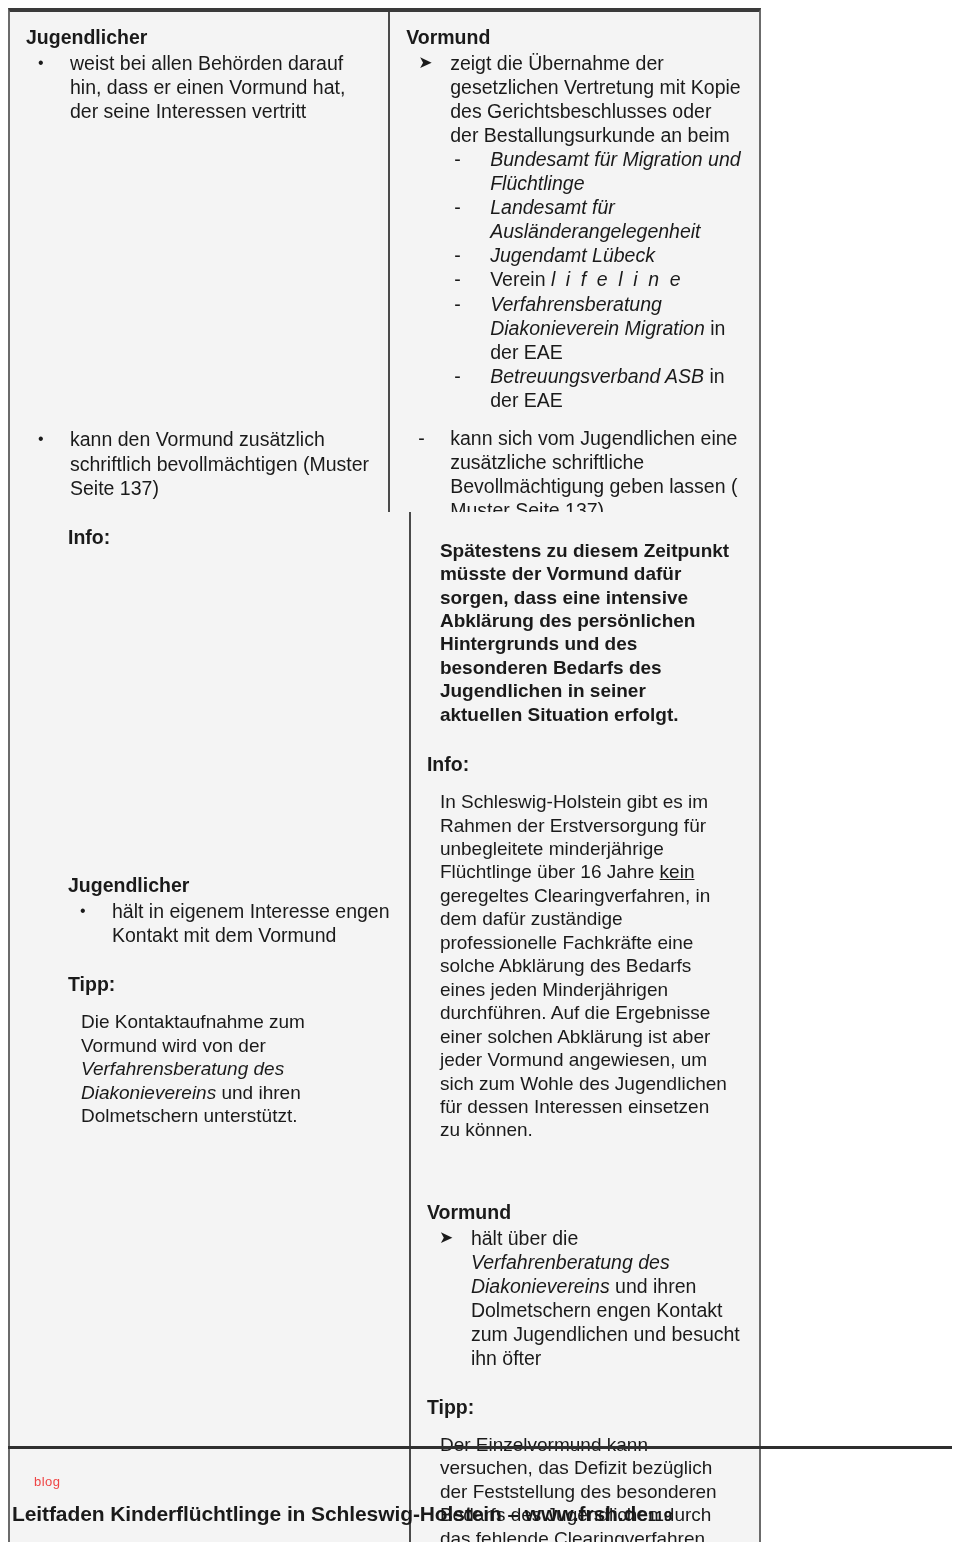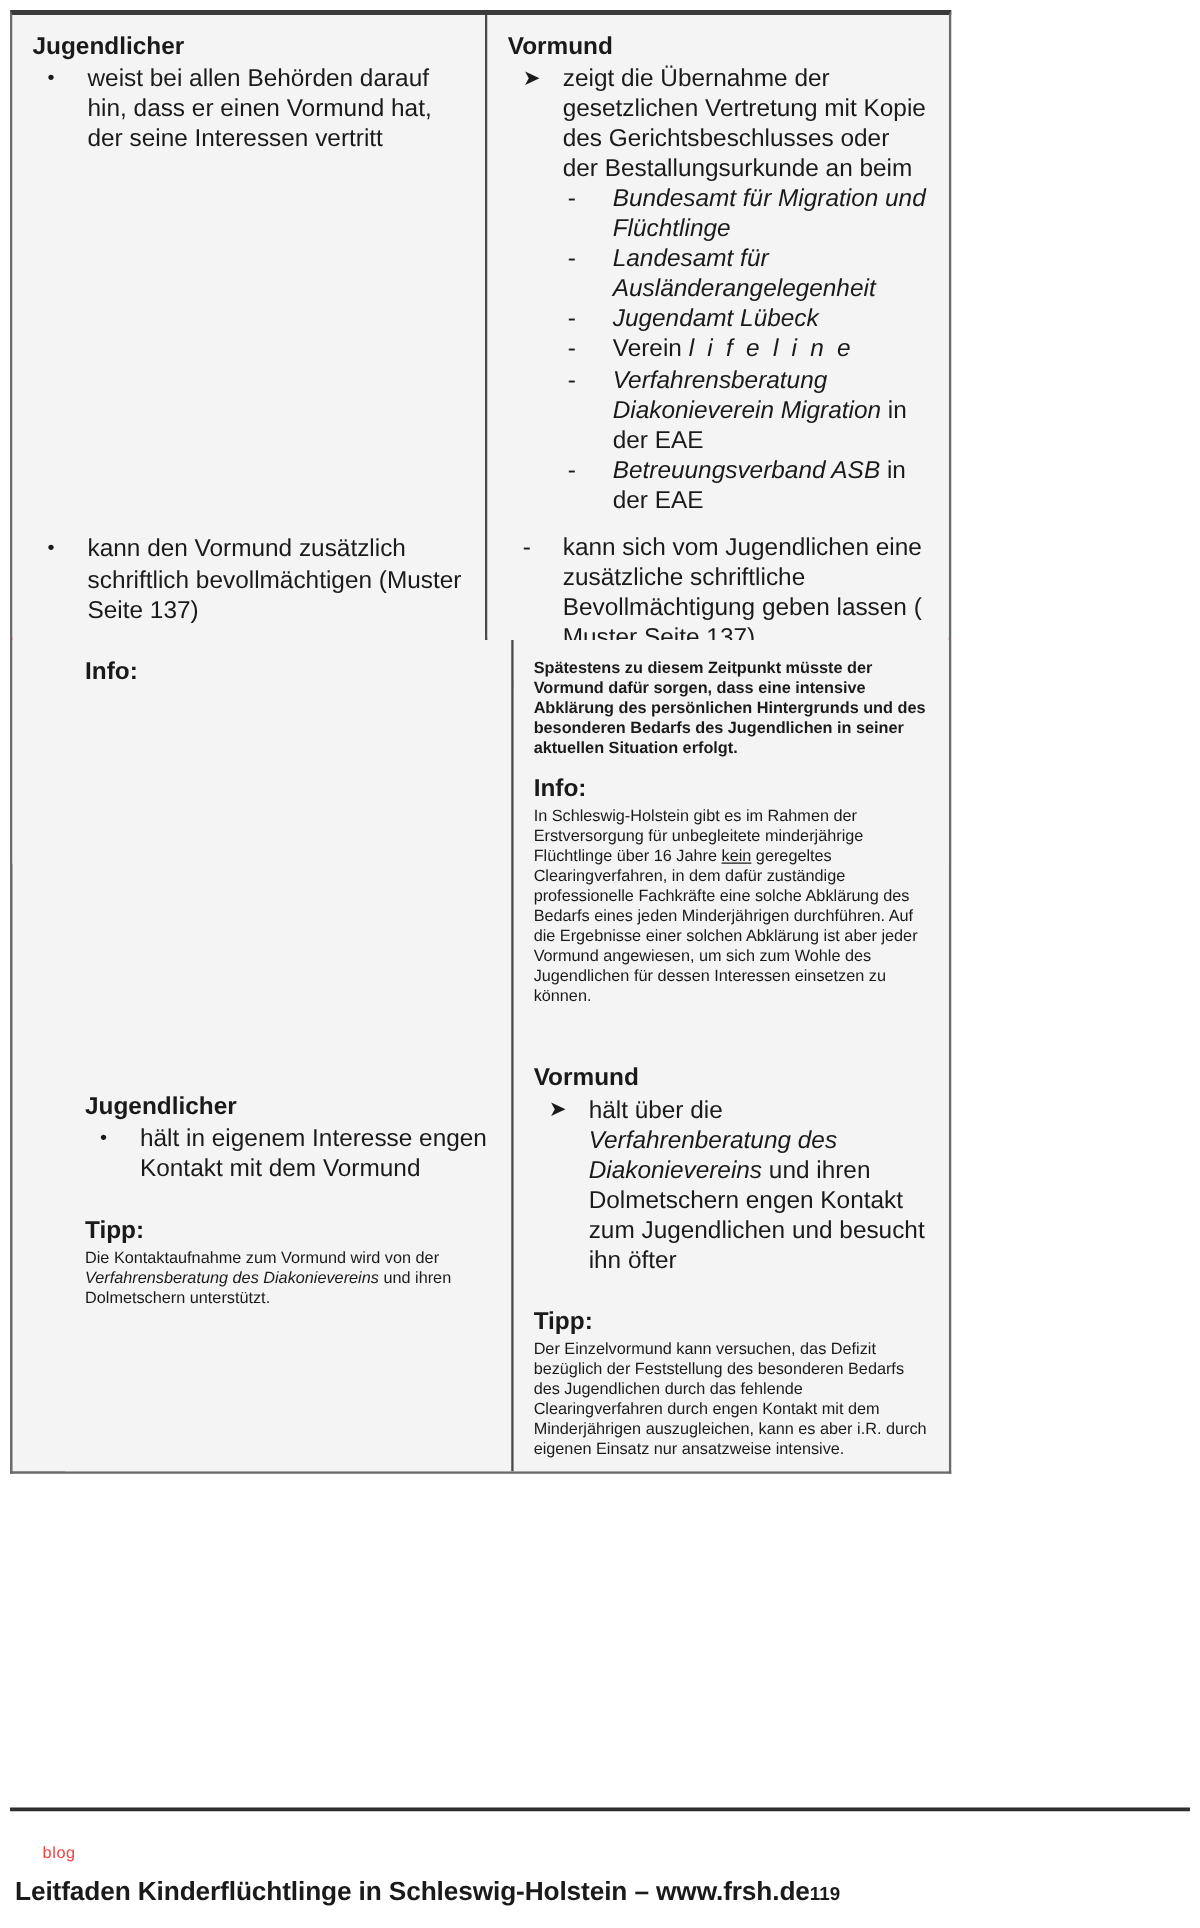--- a/index.html
+++ b/index.html
@@ -66,23 +66,23 @@
   }
 
   
   .hdr {
     font-weight: bold;
     font-size: 19.5px;
     line-height: 1.22;
     margin: 0 0 1px 0;
   }
   .para {
-    font-size: 13px;
+    font-size: 19px;
     line-height: 1.235;
-    margin: 0;
+    margin: 13px;
   }
   .para.bold {
     font-weight: bold;
   }
   .spacer-sm { height: 14px; }
   .spacer-md { height: 26px; }
   .spacer-lg { height: 46px; }
   .spacer-xl { height: 66px; }
 
   

